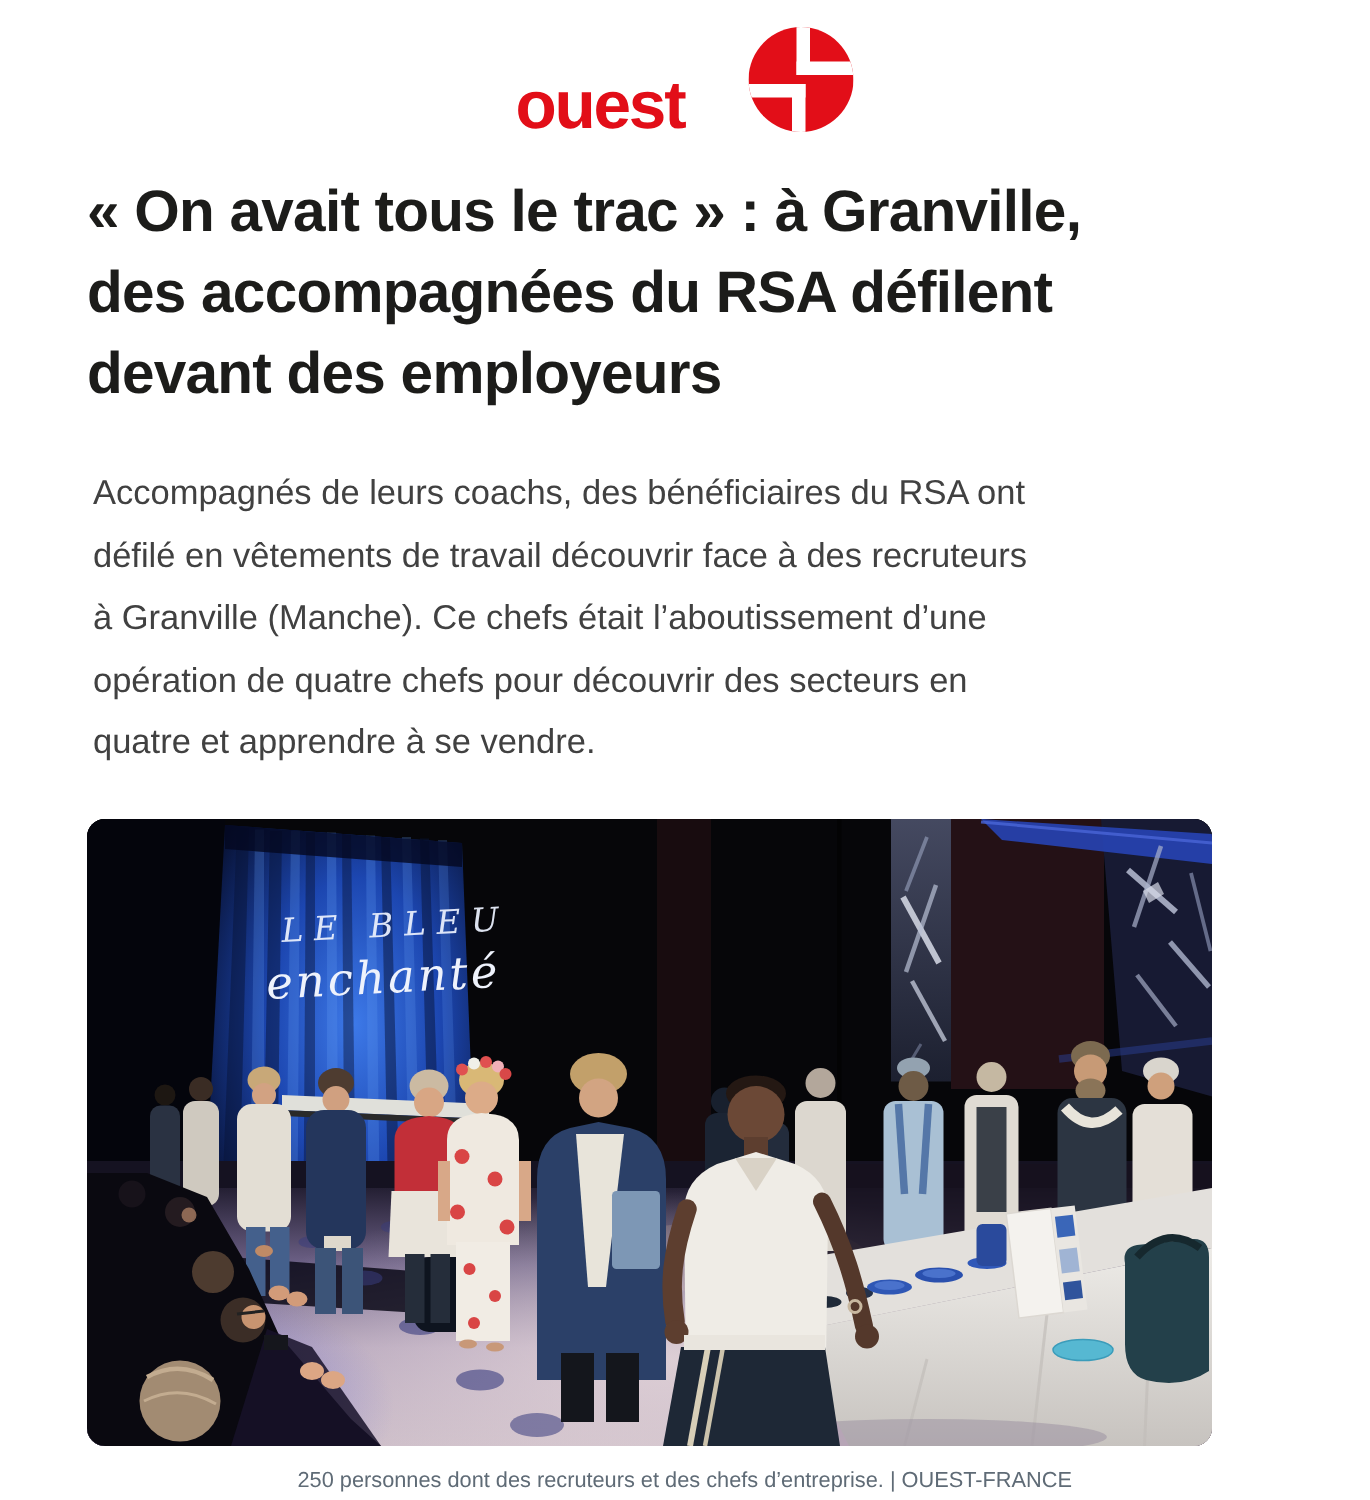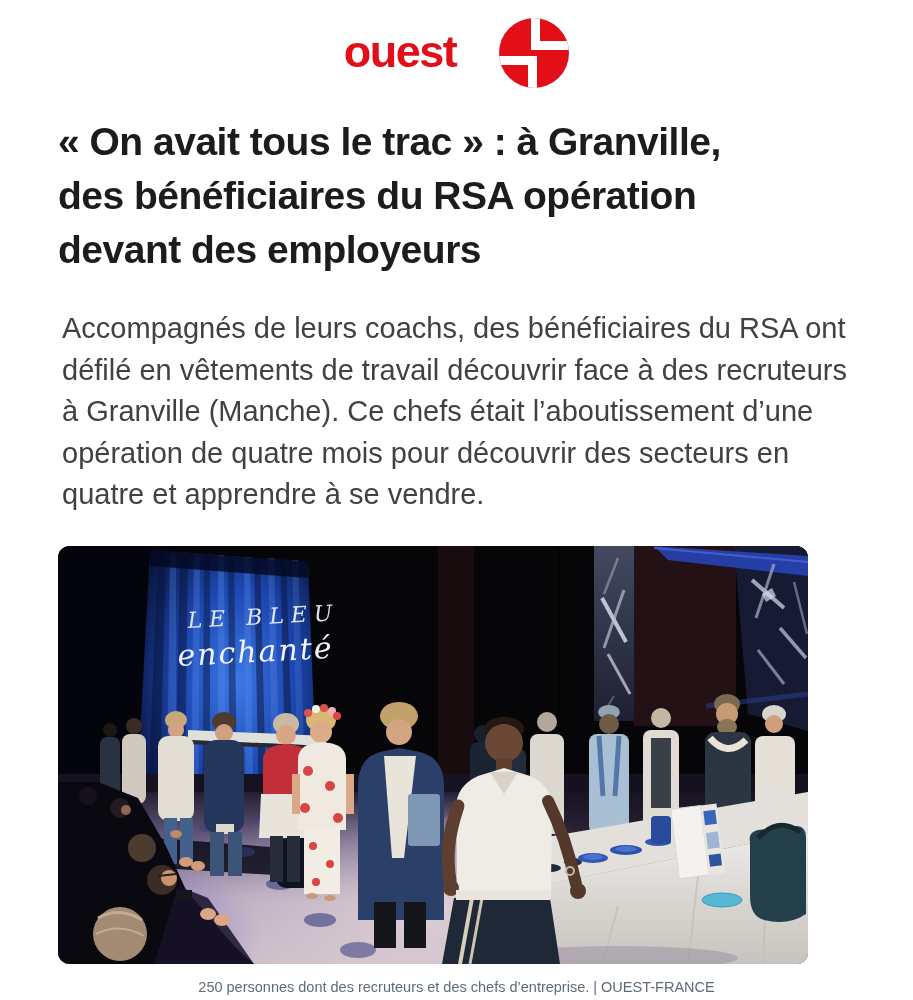--- a/index.html
+++ b/index.html
@@ -2,38 +2,38 @@
 <html lang="fr"><head>
 <meta charset="utf-8">
 <style>
   html,body{margin:0;padding:0;background:#ffffff;}
   body{
     width:913px;height:1000px;overflow:hidden;position:relative;
     font-family:"Liberation Sans", sans-serif;
   }
   
   .masthead{padding-top:12px;display:flex;justify-content:center;}
-  .logo{display:flex;align-items:center;text-decoration:none;cursor:pointer;gap:34px;}
+  .logo{display:flex;align-items:flex-end;text-decoration:none;cursor:pointer;gap:34px;}
   .logo-text{
     text-align:right;font-weight:bold;font-size:45px;line-height:36px;
     letter-spacing:-1.5px;color:#e20e18;padding-top:3px;
   }
   .logo-text .l1{padding-right:3px;}
   .logo-mark{width:70px;height:70px;margin-left:6px;margin-top:6px;}
   
   h1{
     margin:27px 0 0 0;padding:0 50px 0 58px;
     font-size:39px;line-height:54px;font-weight:bold;color:#1c1c1a;
     letter-spacing:-0.5px;
   }
   h1 .hl{display:block;white-space:nowrap;}
   
   .lead{
     margin:31px 0 0 0;padding:0 40px 0 62px;
-    font-size:29px;line-height:41.5px;color:#414141;font-weight:400;
+    font-size:23px;line-height:41.5px;color:#414141;font-weight:400;
   }
   .lead .ll{display:block;white-space:nowrap;}
   
   figure{margin:30px 0 0 0;padding:0 0 0 58px;}
   .photo{
     width:750px;height:418px;border-radius:12px;overflow:hidden;
     background:#060609;position:relative;
   }
   .photo svg{display:block;width:750px;height:418px;}
   figcaption{
@@ -63,29 +63,29 @@
         <rect x="0" y="38" width="38" height="9"></rect>
         <rect x="29" y="38" width="9" height="32"></rect>
       </g>
     </svg>
   </a>
 </header>
 
 <main>
   <h1>
     <span class="hl">« On avait tous le trac » : à Granville,</span>
-    <span class="hl">des bénéficiaires du RSA opération</span>
+    <span class="hl">des accompagnées du RSA défilent</span>
     <span class="hl">devant des employeurs</span>
   </h1>
 
   <p class="lead">
     <span class="ll">Accompagnés de leurs coachs, des bénéficiaires du RSA ont</span>
     <span class="ll">défilé en vêtements de travail découvrir face à des recruteurs</span>
     <span class="ll">à Granville (Manche). Ce chefs était l’aboutissement d’une</span>
-    <span class="ll">opération de quatre mois pour découvrir des secteurs en</span>
+    <span class="ll">opération de quatre chefs pour découvrir des secteurs en</span>
     <span class="ll">quatre et apprendre à se vendre.</span>
   </p>
 
   <figure>
     <div class="photo">
       <svg viewBox="0 0 750 418" preserveAspectRatio="none">
         <defs>
           <radialGradient id="curtainGlow" cx="0.55" cy="0.42" r="0.62">
             <stop offset="0" stop-color="#3d79e8"></stop>
             <stop offset="0.5" stop-color="#1c46b0"></stop>

